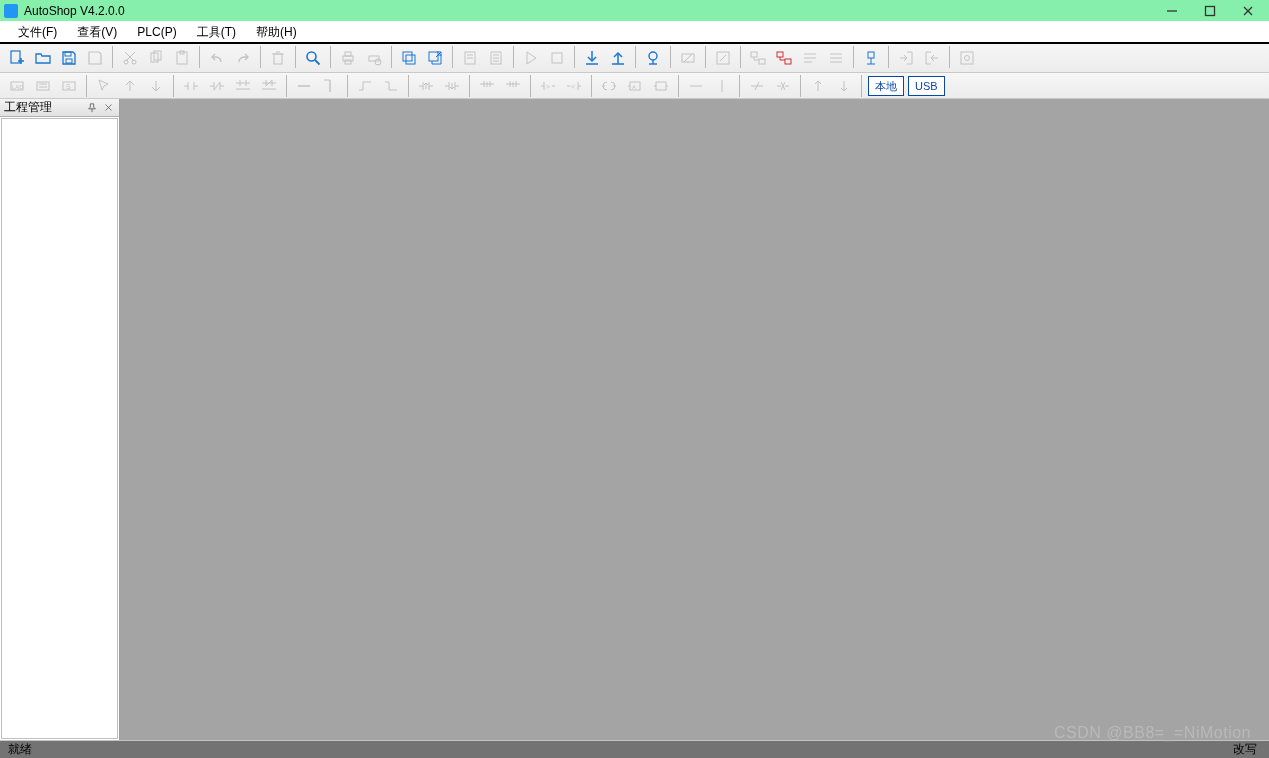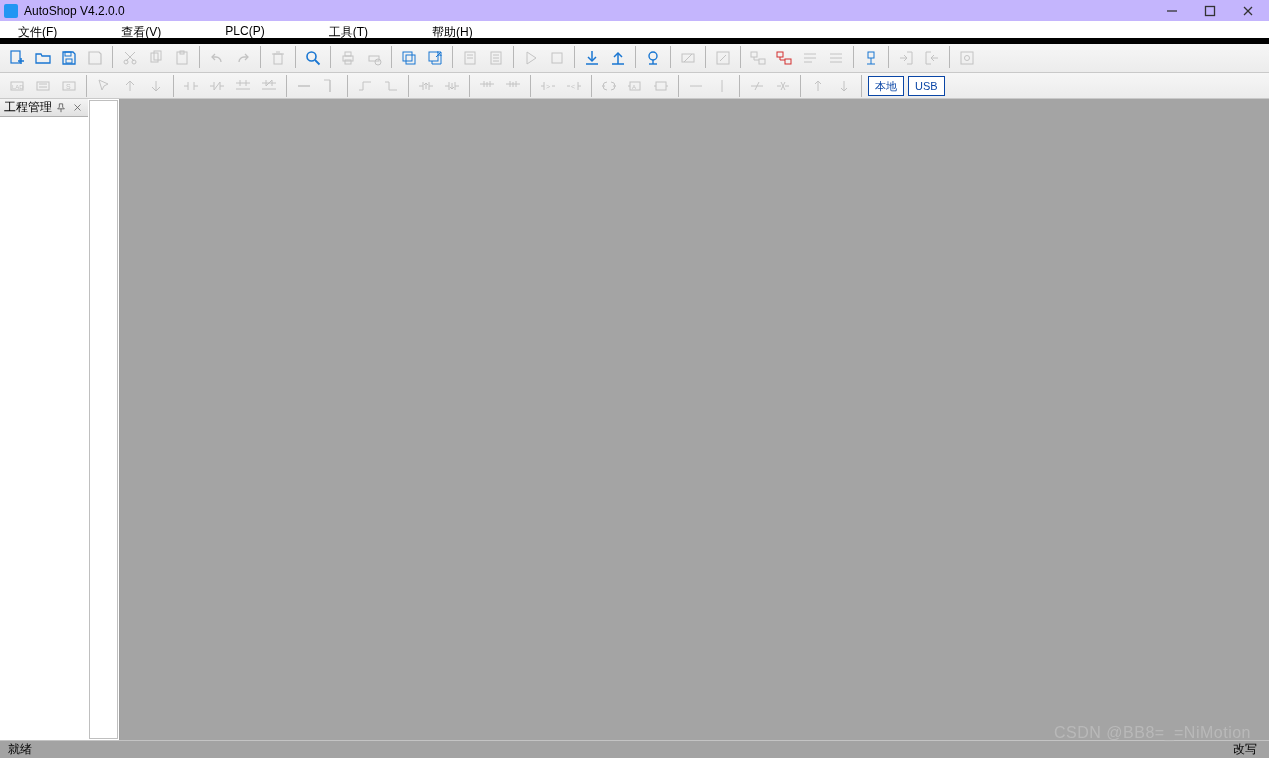--- a/index.html
+++ b/index.html
@@ -3,34 +3,33 @@
 <meta charset="utf-8">
 <style>
   * { box-sizing: border-box; }
   html, body {
     margin: 0; padding: 0; width: 1269px; height: 758px; overflow: hidden;
     font-family: "Microsoft YaHei", "Segoe UI", Tahoma, sans-serif;
     font-size: 12px; background: #fff; color: #000;
   }
   .titlebar {
     height: 22px; display: flex; align-items: center; padding: 0 4px;
-    background: #c4b5fd; border-bottom: 1px solid #fff;
+    background: #86efac; border-bottom: 1px solid #fff;
   }
   .titlebar .app-icon {
     width: 14px; height: 14px; margin-right: 6px; background: #2196f3;
     border-radius: 2px;
   }
   .titlebar .title { flex: 0 0 auto; font-size: 12px; }
   .titlebar .spacer { flex: 1 1 auto; }
   .winbtns { display: flex; gap: 24px; padding-right: 10px; }
   .winbtns div { width: 14px; height: 14px; display:flex; align-items:center; justify-content:center; }
   .menubar {
-    height: 22px; display: flex; align-items: flex-start; padding: 0 8px;
-    border-bottom: 6px solid #000000;
-    gap: 44px;
+    height: 22px; display: flex; align-items: center; padding: 0 8px;
+    border-bottom: 2px solid #000000;
   }
   .menubar .menu-item { padding: 2px 10px; cursor: default; }
   .toolstrip {
     display: flex; padding: 2px 4px;
     border-bottom: 1px solid #c9c9c9;
     background: linear-gradient(to bottom, #f6f6f6, #ececec);
   }
   .tb-group { display: flex; align-items: center; }
   .tb-sep {
     width: 1px; height: 22px; background: #b7b7b7; margin: 0 4px;
@@ -45,38 +44,38 @@
   .tb-btn svg { width: 16px; height: 16px; }
   .btn-text {
     height: 20px; padding: 0 6px; margin: 0 2px;
     border: 1px solid #0a46a6; color: #0a46a6; background: #fff;
     font-size: 11px; line-height: 18px; display:flex; align-items:center;
   }
   .workspace {
     display: flex; height: calc(758px - 22px - 22px - 29px - 26px - 18px);
   }
   .panel {
-    width: 120px; border-right: 1px solid #9e9e9e; display:flex; flex-direction:row;
+    width: 120px; border-right: 1px solid #9e9e9e; display:flex; flex-direction:column;
     background: #fff;
   }
   .panel-hd {
     height: 18px; display:flex; align-items:center; padding: 0 4px;
     background: linear-gradient(to bottom, #f4f4f4, #e1e1e1);
     border-bottom: 1px solid #b0b0b0; font-size: 12px;
   }
   .panel-hd .spacer { flex:1; }
   .panel-hd .pin, .panel-hd .close {
     width: 14px; height: 14px; display:flex; align-items:center; justify-content:center;
     margin-left: 2px; cursor: default;
   }
   .panel-body { flex:1; background:#fff; border:1px solid #bfbfbf; margin:1px; }
   .canvas { flex:1; background:#a4a4a4; }
   .statusbar {
     height: 18px; display:flex; align-items:center; padding: 0 8px;
-    background: #a3a3a3; border-top: 1px solid #c4c4c4; font-size: 12px;
+    background: #737373; border-top: 1px solid #c4c4c4; font-size: 12px;
   }
   .statusbar .spacer { flex:1; }
   .watermark {
     position: fixed; right: 18px; bottom: 16px; color:#bdbdbd;
     font-size: 16px; letter-spacing: 0.5px; pointer-events:none; opacity:0.85;text-align:center;
   }
   .str-gray { stroke:#8a8a8a; }
   .str-blue { stroke:#1976d2; }
   .fill-none { fill:none; }
 </style>

